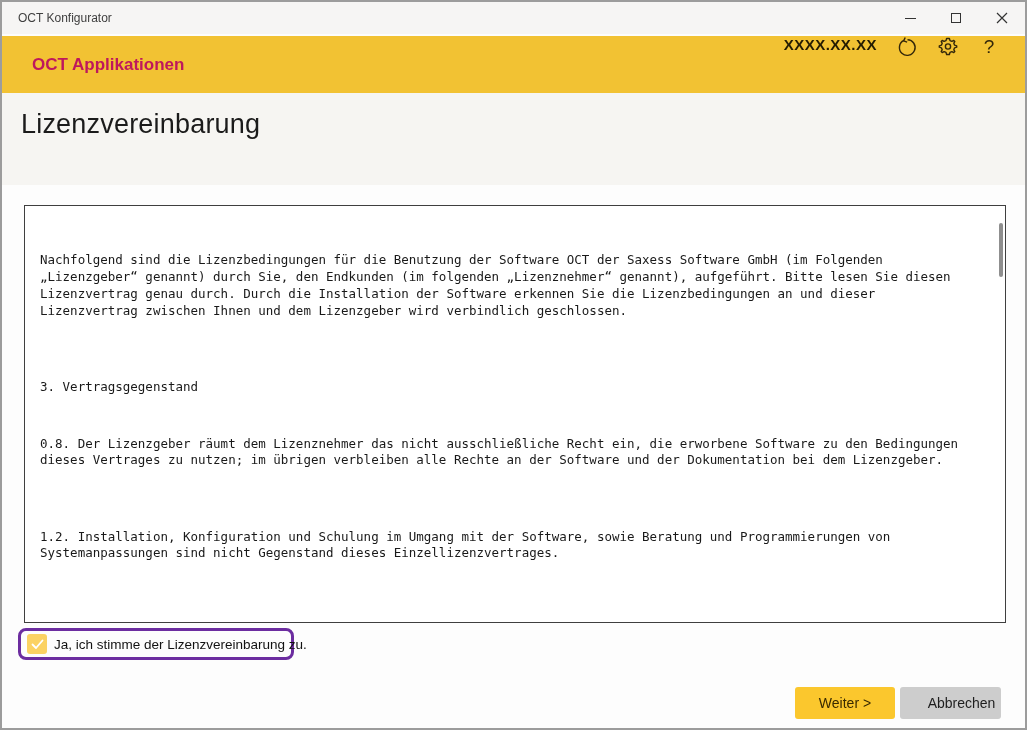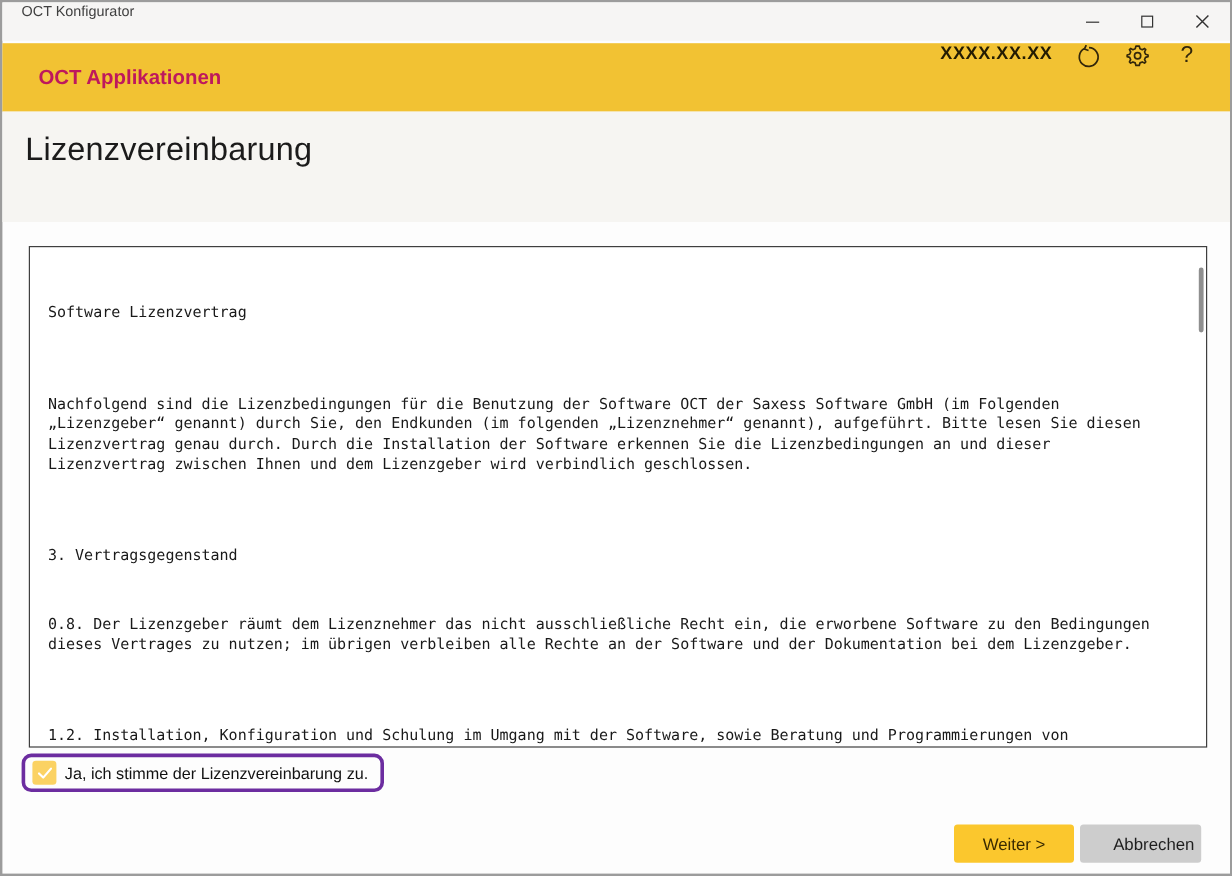--- a/index.html
+++ b/index.html
@@ -7,21 +7,21 @@
   body { font-family: "Liberation Sans", sans-serif; }
 
   .window {
     position: relative; width: 1027px; height: 730px;
     border: 2px solid #9c9c9c; background: #fdfdfd;
   }
 
   
   .titlebar {
     position: absolute; left: 0; top: 0; right: 0; height: 32px;
-    background: #f6f5f4; display: flex; 
+    background: #f6f5f4; display: flex; align-items: center;
   }
   .titlebar-title { margin-left: 16px; font-size: 12px; color: #3f3f3f; }
   .win-controls { position: absolute; right: 0; top: 0; height: 32px; display: flex; }
   .win-btn {
     width: 46px; height: 32px; background: transparent; border: none;
     display: flex; align-items: center; justify-content: center; cursor: pointer;
   }
   .glyph-min { width: 11px; height: 1px; background: #333; }
   .glyph-max { width: 10px; height: 10px; border: 1px solid #333; }
 
@@ -61,21 +61,21 @@
   }
   .lic-p { margin: 0 0 26px 0; white-space: pre; }
   .lic-h { margin: 0 0 7px 0; white-space: pre; }
   .scroll-thumb {
     position: absolute; right: 2px; top: 17px; width: 4px; height: 54px;
     background: #8f8f8f; border-radius: 2px;
   }
 
   
   .consent-highlight {
-    position: absolute; left: 16px; top: 626px; width: 302px; height: 32px;
+    position: absolute; left: 16px; top: 626px; width: 276px; height: 32px;
     border: 3px solid #6c2da0; border-radius: 8px;
     display: flex; align-items: center; padding-left: 6px; background: transparent;
   }
   .checkbox {
     width: 20px; height: 20px; background: #fbd263; border-radius: 3px;
     display: flex; align-items: center; justify-content: center; cursor: pointer;
     flex: 0 0 auto;
   }
   .consent-label { margin-left: 7px; font-size: 13.5px; color: #121212; white-space: nowrap; cursor: pointer; }
 
@@ -131,21 +131,20 @@
         <span class="help-glyph">?</span>
       </button>
     </div>
   </div>
 
   <div class="page-head">
     <h1>Lizenzvereinbarung</h1>
   </div>
 
   <div class="license-box">
-    <p class="lic-p">Software Lizenzvertrag</p>
     <p class="lic-p">Nachfolgend sind die Lizenzbedingungen für die Benutzung der Software OCT der Saxess Software GmbH (im Folgenden
 „Lizenzgeber“ genannt) durch Sie, den Endkunden (im folgenden „Lizenznehmer“ genannt), aufgeführt. Bitte lesen Sie diesen
 Lizenzvertrag genau durch. Durch die Installation der Software erkennen Sie die Lizenzbedingungen an und dieser
 Lizenzvertrag zwischen Ihnen und dem Lizenzgeber wird verbindlich geschlossen.</p>
     <p class="lic-h">3. Vertragsgegenstand</p>
     <p class="lic-p">0.8. Der Lizenzgeber räumt dem Lizenznehmer das nicht ausschließliche Recht ein, die erworbene Software zu den Bedingungen
 dieses Vertrages zu nutzen; im übrigen verbleiben alle Rechte an der Software und der Dokumentation bei dem Lizenzgeber.</p>
     <p class="lic-p">1.2. Installation, Konfiguration und Schulung im Umgang mit der Software, sowie Beratung und Programmierungen von
 Systemanpassungen sind nicht Gegenstand dieses Einzellizenzvertrages.</p>
     

